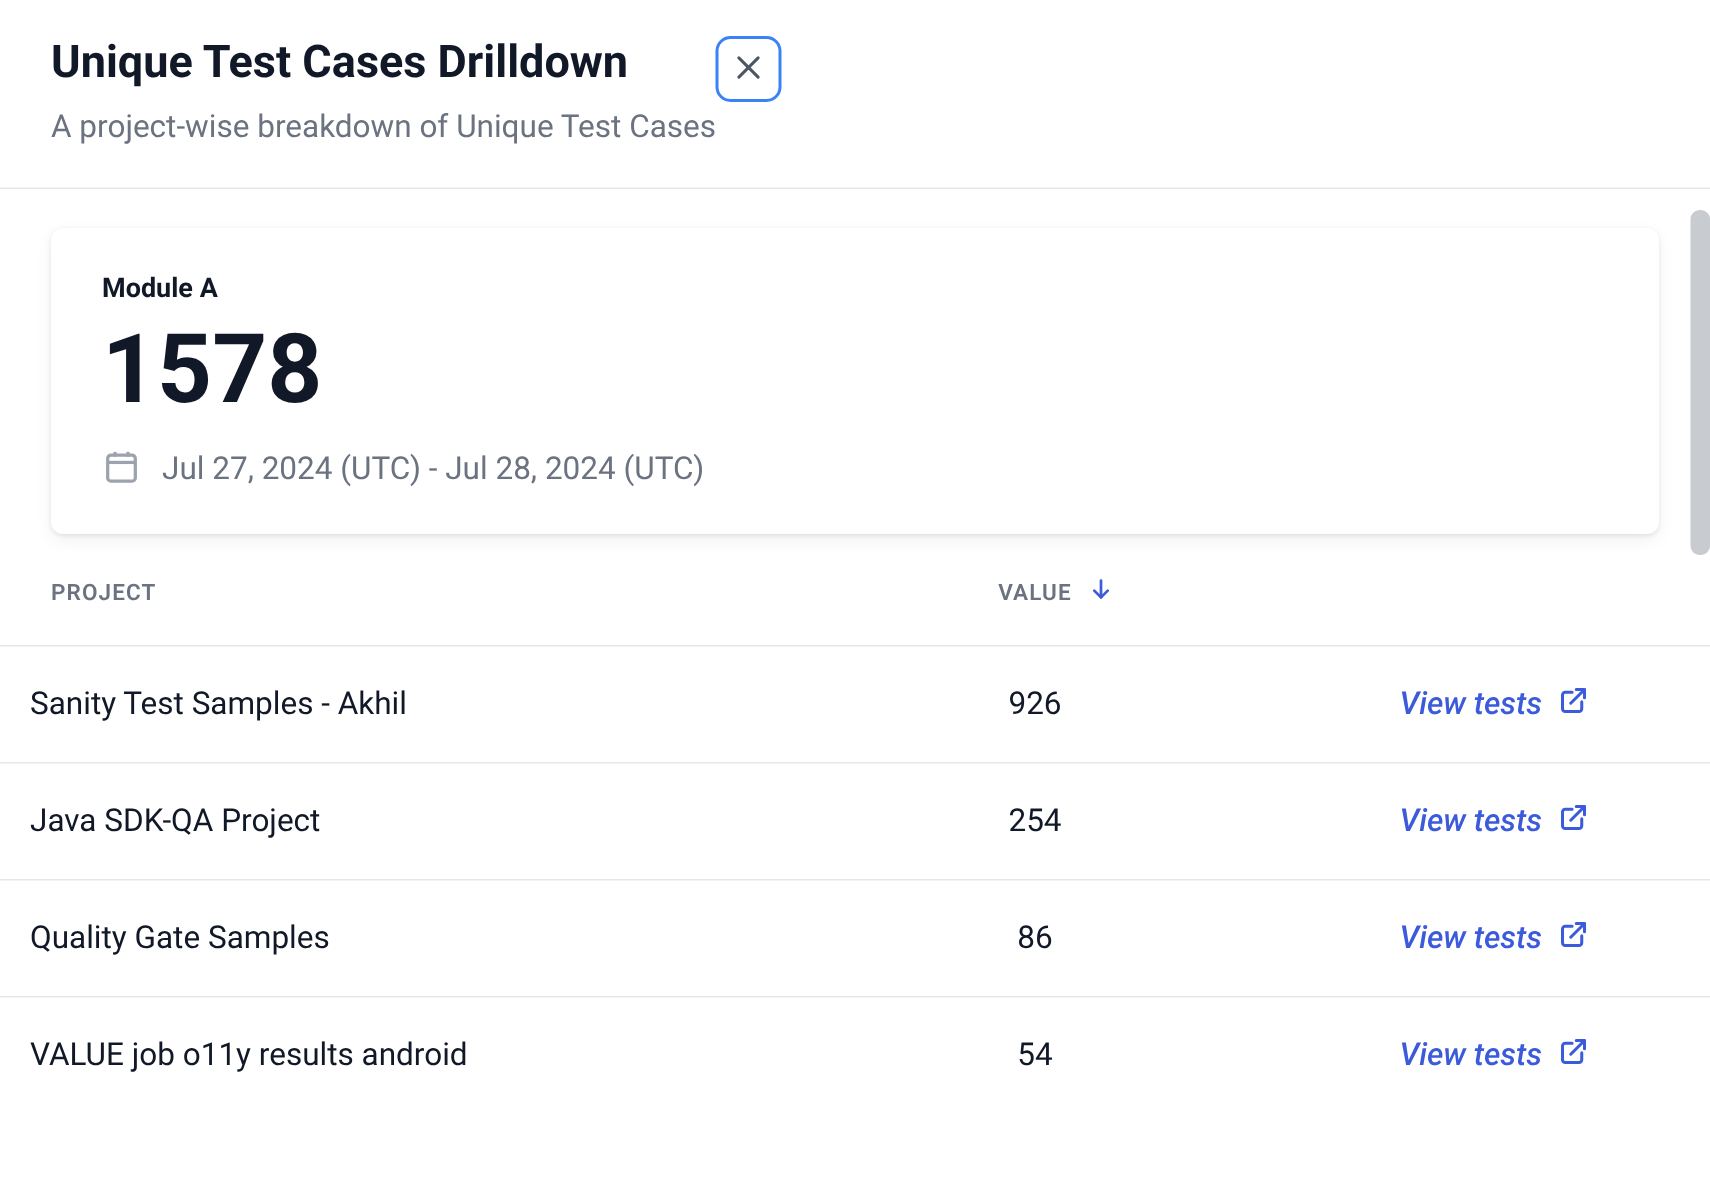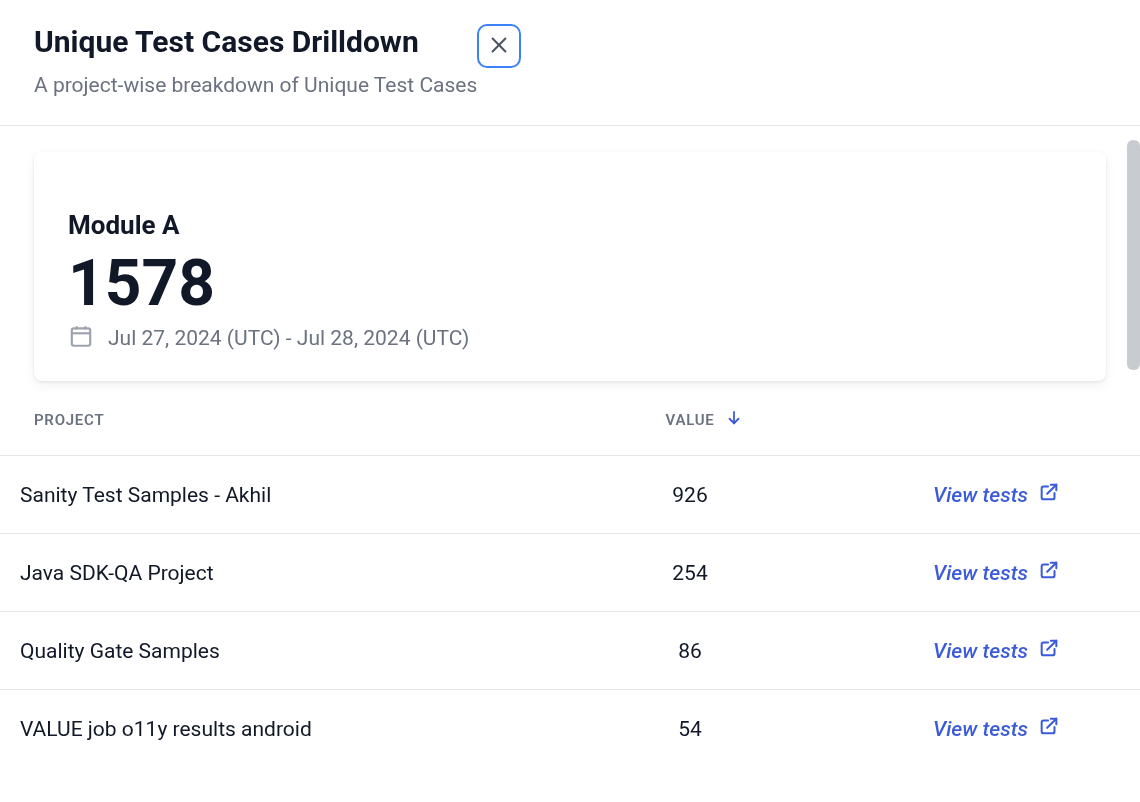--- a/index.html
+++ b/index.html
@@ -30,23 +30,23 @@
 
   .content { padding: 26px 34px 0 34px; height: calc(802px - 140px); overflow-y: auto; }
 
   .summary-card {
     border-radius: 8px;
     padding: 30px 34px 28px 34px;
     box-shadow: 0 1px 3px rgba(0,0,0,0.08), 0 4px 12px rgba(0,0,0,0.06);
     background: #fff;
     margin-bottom: 28px;
   }
-  .module-name { font-size: 26px; font-weight: 700; color: #111827; margin-top: 28px; }
+  .module-name { font-size: 18px; font-weight: 700; color: #111827; }
   .big-number  { font-size: 64px; font-weight: 700; color: #111827; margin-top: 6px; }
-  .date-row    { display: flex; align-items: center; gap: 14px; margin-top: 2px; }
+  .date-row    { display: flex; align-items: center; gap: 14px; margin-top: 14px; }
   .date-row svg { width: 26px; height: 26px; stroke: #9ca3af; fill: none; }
   .date-text   { font-size: 21px; color: #6b7280; }
 
   .table { width: 100%; }
   .table-header {
     display: flex; align-items: center;
     padding: 0 0 24px 0;
   }
   .col-project { flex: 0 0 560px; }
   .col-value   { flex: 0 0 220px; text-align: center; }

